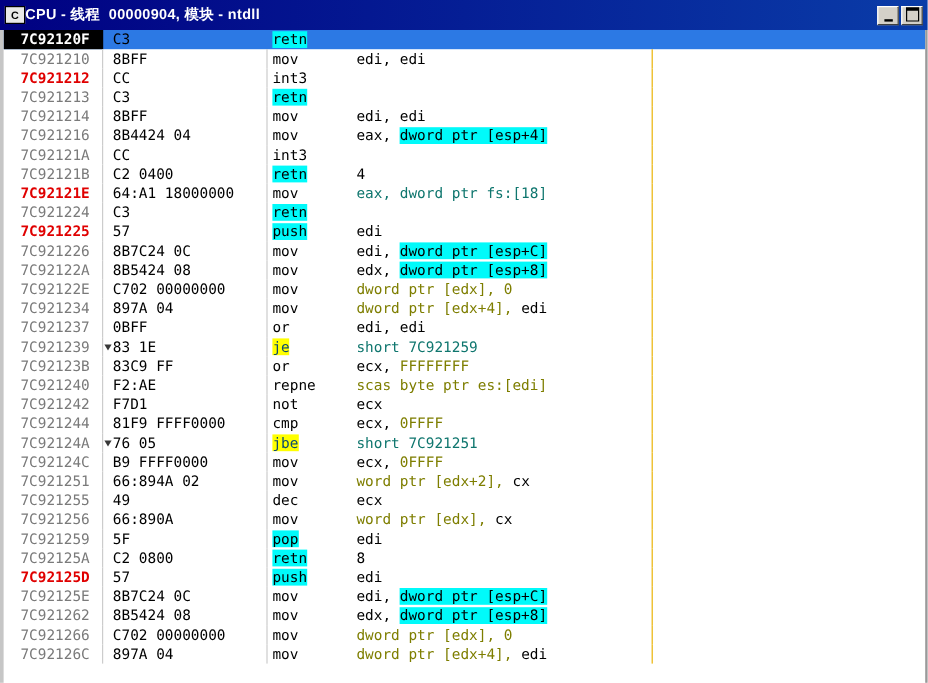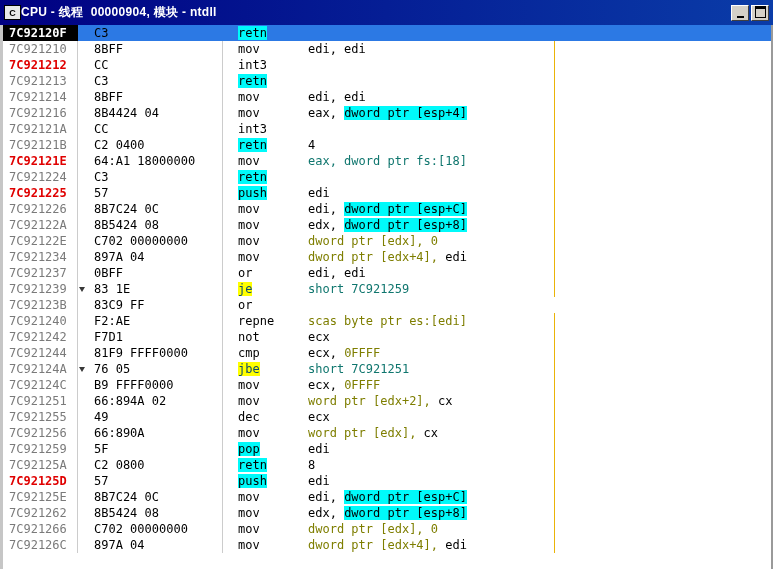--- a/index.html
+++ b/index.html
@@ -19,29 +19,29 @@
   .tbtn{width:16px;height:14px;background:#d4d0c8;border:1px solid;
         border-color:#fff #404040 #404040 #fff;display:flex;align-items:flex-end;
         justify-content:center;cursor:pointer;}
   .glyph-min{width:7px;height:2px;background:#000;margin-bottom:2px;}
   .glyph-max{width:9px;height:8px;border:1px solid #000;border-top:3px solid #000;
              margin-bottom:2px;background:transparent;align-self:center;}
   
   .body{height:544px;overflow:hidden;background:#fff;
         border-left:3px solid #c6c6c6;border-right:2px solid #9a9a9a;}
   .row{display:flex;height:16px;line-height:16px;white-space:pre;}
-  .c-addr{width:68px;padding-left:6px;color:#7a7a7a;border-right:1px solid #cccccc;flex:0 0 auto;}
+  .c-addr{width:68px;padding-left:14px;color:#7a7a7a;border-right:1px solid #cccccc;flex:0 0 auto;}
   .c-addr.red{color:#e00000;font-weight:bold;}
   .c-addr.eip{background:#000;color:#fff;font-weight:bold;}
   .c-mark{width:8px;flex:0 0 auto;position:relative;}
   .jump-marker{position:absolute;top:6px;left:1px;width:0;height:0;
                border-left:3px solid transparent;border-right:3px solid transparent;
                border-top:5px solid #383838;}
-  .c-bytes{width:128px;border-right:1px solid #cccccc;flex:0 0 auto;color:#000;margin-left:8px;}
-  .c-mn{width:70px;padding-left:4px;flex:0 0 auto;color:#000;margin-left:11px;}
+  .c-bytes{width:128px;border-right:1px solid #cccccc;flex:0 0 auto;color:#000;}
+  .c-mn{width:70px;padding-left:4px;flex:0 0 auto;color:#000;}
   .c-ops{width:246px;border-right:1px solid #eab308;flex:0 0 auto;color:#000;}
   .c-comment{flex:1 1 auto;}
   .row.selected{background:#2c79e4;}
   .row.selected .c-addr,.row.selected .c-bytes,.row.selected .c-ops{border-right-color:transparent;}
   .hl-cyan{background:#00fafa;color:#000;}
   .hl-yellow{background:#ffff00;color:#0c4a6e;}
   .t-olive{color:#7e7e00;}
   .t-maroon{color:#0f766e;}
 </style>
 </head>
@@ -71,21 +71,21 @@
       <div class="row"><span class="c-addr ">7C92121B</span><span class="c-mark"></span><span class="c-bytes">C2 0400</span><span class="c-mn"><span class="hl-cyan">retn</span></span><span class="c-ops"><span>4</span></span><span class="c-comment"></span></div>
       <div class="row"><span class="c-addr red">7C92121E</span><span class="c-mark"></span><span class="c-bytes">64:A1 18000000</span><span class="c-mn"><span>mov</span></span><span class="c-ops"><span class="t-maroon">eax, dword ptr fs:[18]</span></span><span class="c-comment"></span></div>
       <div class="row"><span class="c-addr ">7C921224</span><span class="c-mark"></span><span class="c-bytes">C3</span><span class="c-mn"><span class="hl-cyan">retn</span></span><span class="c-ops"></span><span class="c-comment"></span></div>
       <div class="row"><span class="c-addr red">7C921225</span><span class="c-mark"></span><span class="c-bytes">57</span><span class="c-mn"><span class="hl-cyan">push</span></span><span class="c-ops"><span>edi</span></span><span class="c-comment"></span></div>
       <div class="row"><span class="c-addr ">7C921226</span><span class="c-mark"></span><span class="c-bytes">8B7C24 0C</span><span class="c-mn"><span>mov</span></span><span class="c-ops"><span>edi, </span><span class="hl-cyan">dword ptr [esp+C]</span></span><span class="c-comment"></span></div>
       <div class="row"><span class="c-addr ">7C92122A</span><span class="c-mark"></span><span class="c-bytes">8B5424 08</span><span class="c-mn"><span>mov</span></span><span class="c-ops"><span>edx, </span><span class="hl-cyan">dword ptr [esp+8]</span></span><span class="c-comment"></span></div>
       <div class="row"><span class="c-addr ">7C92122E</span><span class="c-mark"></span><span class="c-bytes">C702 00000000</span><span class="c-mn"><span>mov</span></span><span class="c-ops"><span class="t-olive">dword ptr [edx], 0</span></span><span class="c-comment"></span></div>
       <div class="row"><span class="c-addr ">7C921234</span><span class="c-mark"></span><span class="c-bytes">897A 04</span><span class="c-mn"><span>mov</span></span><span class="c-ops"><span class="t-olive">dword ptr [edx+4], </span><span>edi</span></span><span class="c-comment"></span></div>
       <div class="row"><span class="c-addr ">7C921237</span><span class="c-mark"></span><span class="c-bytes">0BFF</span><span class="c-mn"><span>or</span></span><span class="c-ops"><span>edi, edi</span></span><span class="c-comment"></span></div>
       <div class="row"><span class="c-addr ">7C921239</span><span class="c-mark"><span class="jump-marker"></span></span><span class="c-bytes">83 1E</span><span class="c-mn"><span class="hl-yellow">je</span></span><span class="c-ops"><span class="t-maroon">short 7C921259</span></span><span class="c-comment"></span></div>
-      <div class="row"><span class="c-addr ">7C92123B</span><span class="c-mark"></span><span class="c-bytes">83C9 FF</span><span class="c-mn"><span>or</span></span><span class="c-comment"></span></div>
+      <div class="row"><span class="c-addr ">7C92123B</span><span class="c-mark"></span><span class="c-bytes">83C9 FF</span><span class="c-mn"><span>or</span></span><span class="c-ops"><span>ecx, </span><span class="t-olive">FFFFFFFF</span></span><span class="c-comment"></span></div>
       <div class="row"><span class="c-addr ">7C921240</span><span class="c-mark"></span><span class="c-bytes">F2:AE</span><span class="c-mn"><span>repne</span></span><span class="c-ops"><span class="t-olive">scas byte ptr es:[edi]</span></span><span class="c-comment"></span></div>
       <div class="row"><span class="c-addr ">7C921242</span><span class="c-mark"></span><span class="c-bytes">F7D1</span><span class="c-mn"><span>not</span></span><span class="c-ops"><span>ecx</span></span><span class="c-comment"></span></div>
       <div class="row"><span class="c-addr ">7C921244</span><span class="c-mark"></span><span class="c-bytes">81F9 FFFF0000</span><span class="c-mn"><span>cmp</span></span><span class="c-ops"><span>ecx, </span><span class="t-olive">0FFFF</span></span><span class="c-comment"></span></div>
       <div class="row"><span class="c-addr ">7C92124A</span><span class="c-mark"><span class="jump-marker"></span></span><span class="c-bytes">76 05</span><span class="c-mn"><span class="hl-yellow">jbe</span></span><span class="c-ops"><span class="t-maroon">short 7C921251</span></span><span class="c-comment"></span></div>
       <div class="row"><span class="c-addr ">7C92124C</span><span class="c-mark"></span><span class="c-bytes">B9 FFFF0000</span><span class="c-mn"><span>mov</span></span><span class="c-ops"><span>ecx, </span><span class="t-olive">0FFFF</span></span><span class="c-comment"></span></div>
       <div class="row"><span class="c-addr ">7C921251</span><span class="c-mark"></span><span class="c-bytes">66:894A 02</span><span class="c-mn"><span>mov</span></span><span class="c-ops"><span class="t-olive">word ptr [edx+2], </span><span>cx</span></span><span class="c-comment"></span></div>
       <div class="row"><span class="c-addr ">7C921255</span><span class="c-mark"></span><span class="c-bytes">49</span><span class="c-mn"><span>dec</span></span><span class="c-ops"><span>ecx</span></span><span class="c-comment"></span></div>
       <div class="row"><span class="c-addr ">7C921256</span><span class="c-mark"></span><span class="c-bytes">66:890A</span><span class="c-mn"><span>mov</span></span><span class="c-ops"><span class="t-olive">word ptr [edx], </span><span>cx</span></span><span class="c-comment"></span></div>
       <div class="row"><span class="c-addr ">7C921259</span><span class="c-mark"></span><span class="c-bytes">5F</span><span class="c-mn"><span class="hl-cyan">pop</span></span><span class="c-ops"><span>edi</span></span><span class="c-comment"></span></div>
       <div class="row"><span class="c-addr ">7C92125A</span><span class="c-mark"></span><span class="c-bytes">C2 0800</span><span class="c-mn"><span class="hl-cyan">retn</span></span><span class="c-ops"><span>8</span></span><span class="c-comment"></span></div>

